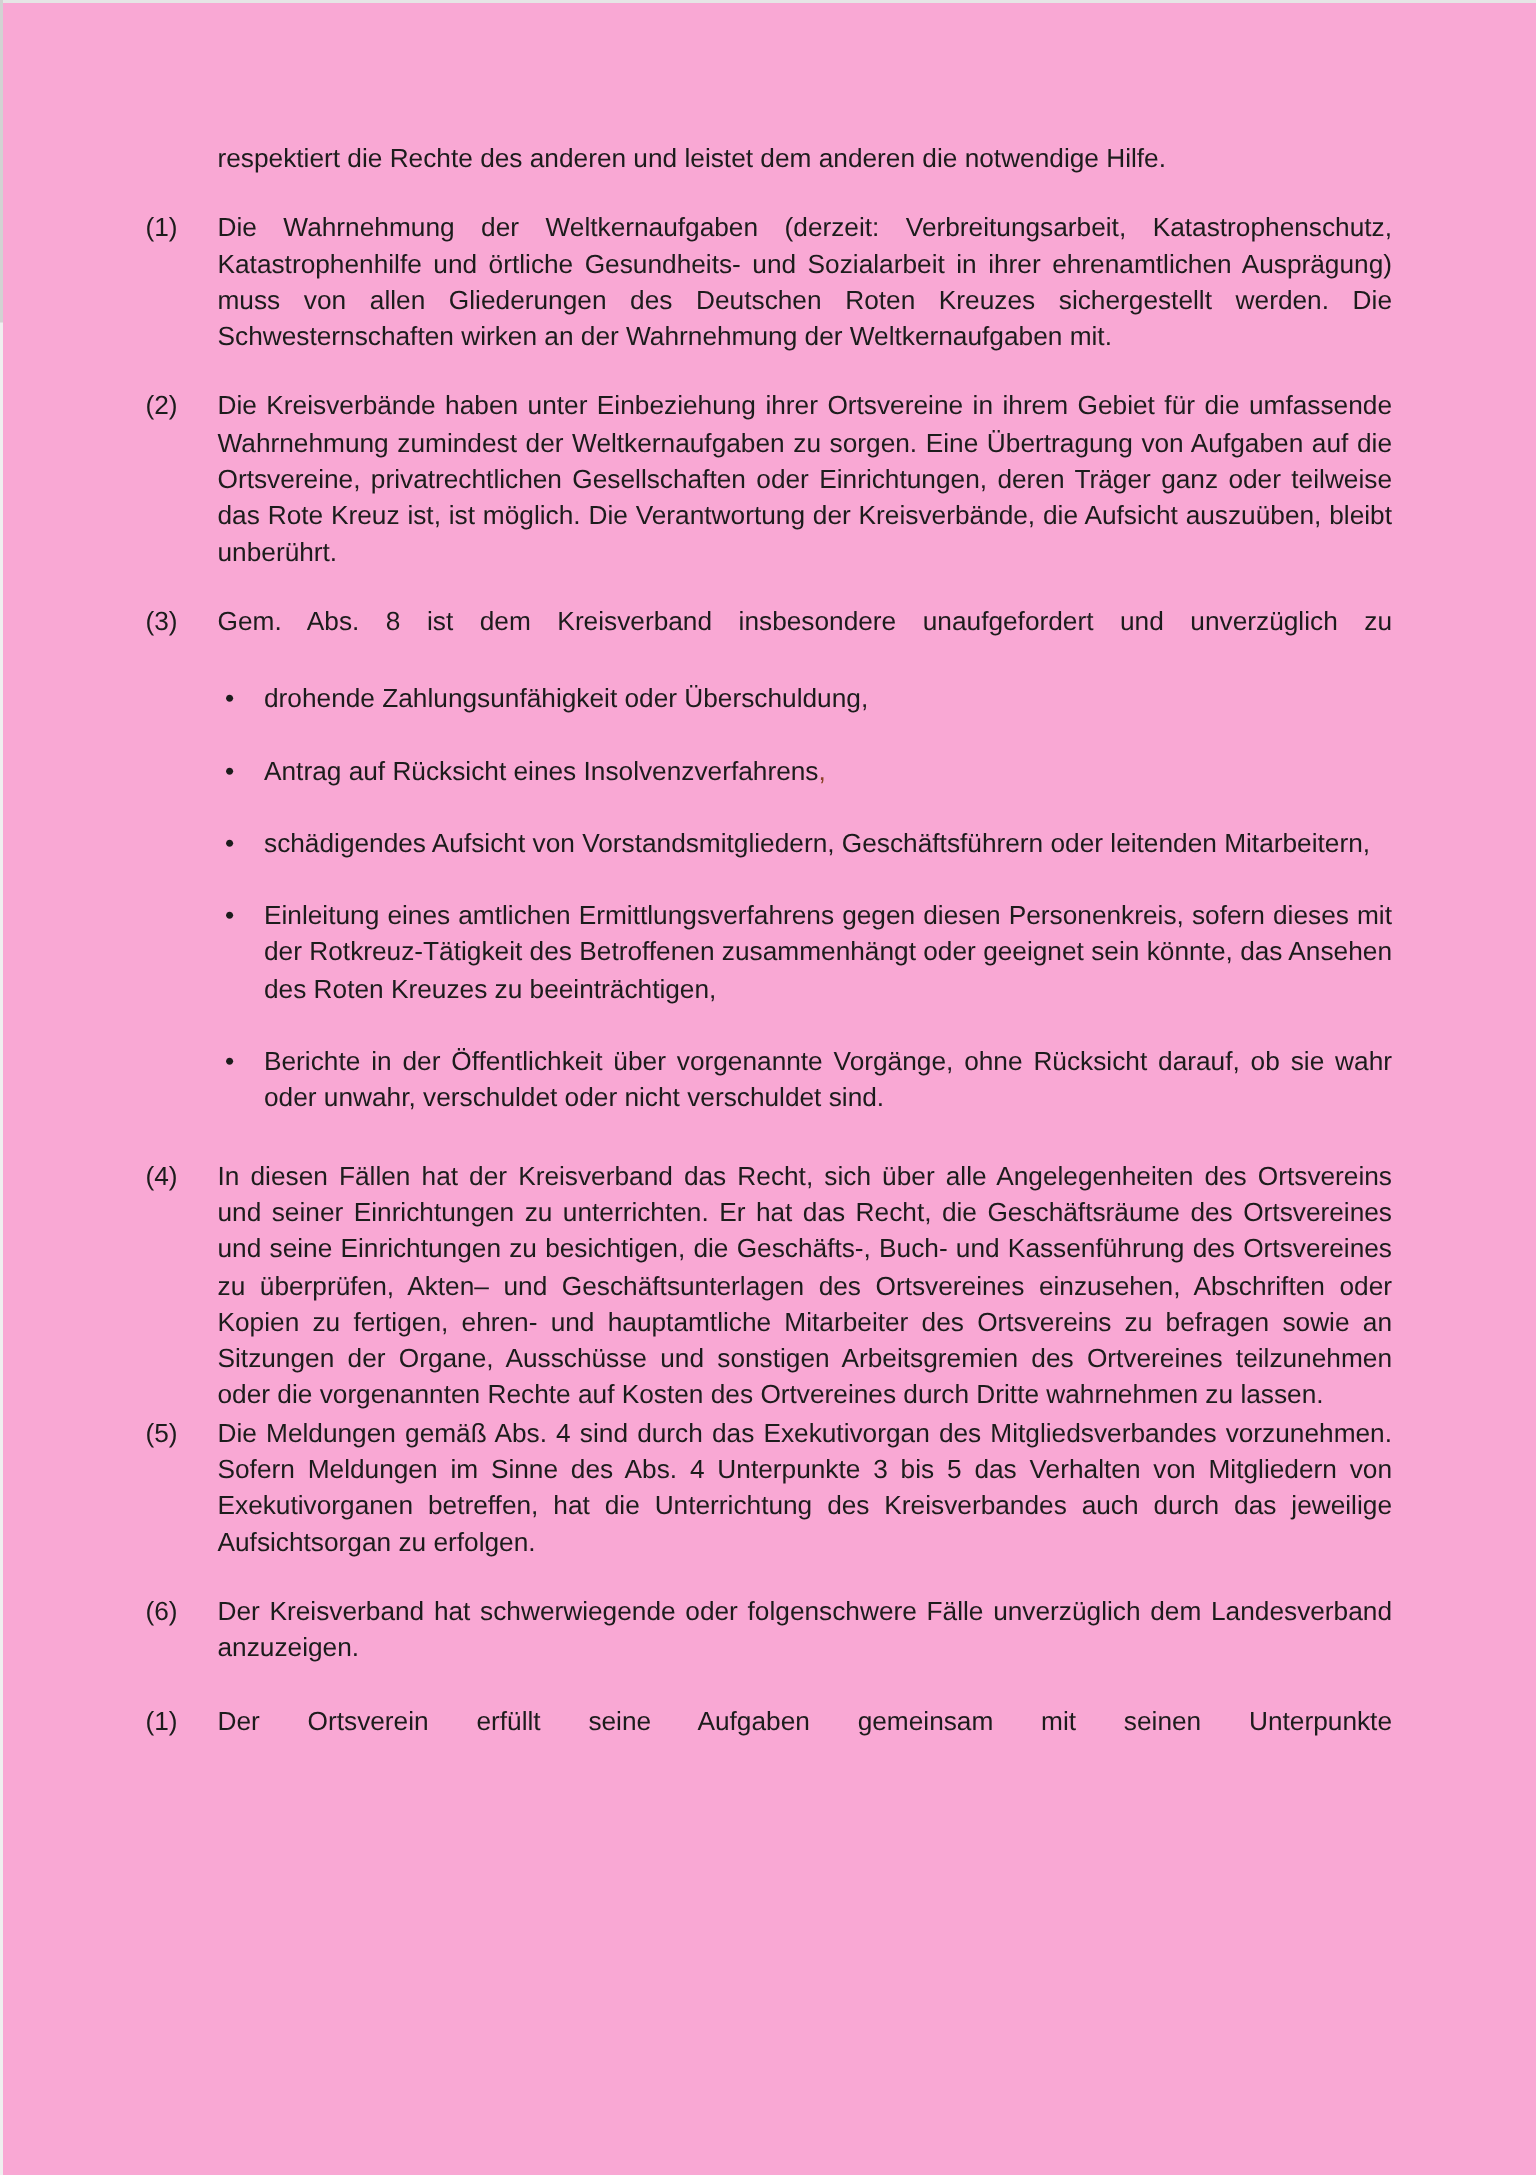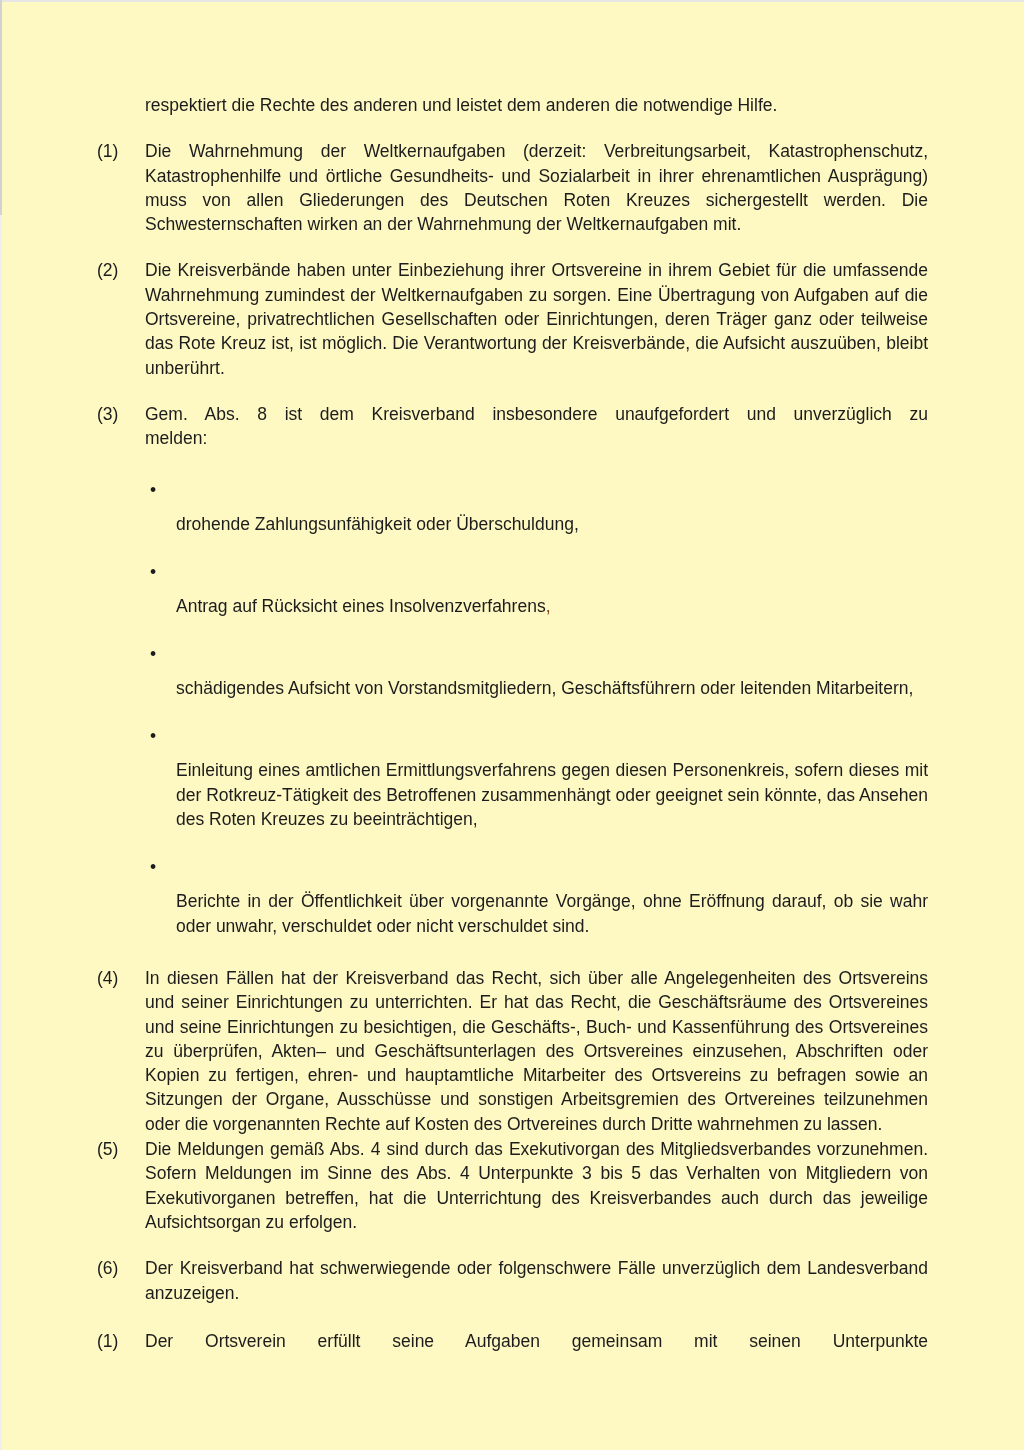--- a/index.html
+++ b/index.html
@@ -4,21 +4,21 @@
 <style>
   html, body {
     margin: 0;
     padding: 0;
     background: #ffffff;
   }
   .page {
     position: relative;
     width: 1024px;
     height: 1450px;
-    background: #fef9c3;
+    background: #f9a8d4;
     overflow: hidden;
     box-sizing: border-box;
     font-family: "Liberation Sans", "DejaVu Sans", sans-serif;
     font-size: 17.5px;
     line-height: 24.3px;
     color: #1c1c1c;
     -webkit-font-smoothing: antialiased;
   }
   
   .scan-edge-top {
@@ -67,21 +67,20 @@
     margin-top: 24px;
   }
   .bullet.first { margin-top: 27px; }
   .bullet .marker {
     flex: 0 0 26px;
     text-align: left;
   }
   .bullet .btext {
     flex: 1 1 auto;
     text-align: justify;
-    margin-top: 34px;
   }
   .red-comma { color: #8a4226; }
   .heading {
     margin-top: 44px;
     font-weight: bold;
     text-align: left;
   }
   .cont-para { margin-top: 24px; }
   .cont-para .ptext {
     text-align: justify;
@@ -107,21 +106,20 @@
 
     <div class="para">
       <div class="num">(2)</div>
       <div class="ptext">Die Kreisverbände haben unter Einbeziehung ihrer Ortsvereine in ihrem Gebiet für die umfassende Wahrnehmung zumindest der Weltkernaufgaben zu sorgen. Eine Übertragung von Aufgaben auf die Ortsvereine, privatrechtlichen Gesellschaften oder Einrichtungen, deren Träger ganz oder teilweise das Rote Kreuz ist, ist möglich. Die Verantwortung der Kreisverbände, die Aufsicht auszuüben, bleibt unberührt.</div>
     </div>
 
     <div class="para">
       <div class="num">(3)</div>
       <div class="ptext">
         <div class="line-stretch">Gem. Abs. 8 ist dem Kreisverband insbesondere unaufgefordert und unverzüglich zu</div>
-        <div>melden:</div>
       </div>
     </div>
 
     <div class="bullet-list">
       <div class="bullet first">
         <div class="marker">•</div>
         <div class="btext">drohende Zahlungsunfähigkeit oder Überschuldung,</div>
       </div>
       <div class="bullet">
         <div class="marker">•</div>
@@ -130,21 +128,21 @@
       <div class="bullet">
         <div class="marker">•</div>
         <div class="btext">schädigendes Aufsicht von Vorstandsmitgliedern, Geschäftsführern oder leitenden Mitarbeitern,</div>
       </div>
       <div class="bullet">
         <div class="marker">•</div>
         <div class="btext">Einleitung eines amtlichen Ermittlungsverfahrens gegen diesen Personenkreis, sofern dieses mit der Rotkreuz-Tätigkeit des Betroffenen zusammenhängt oder geeignet sein könnte, das Ansehen des Roten Kreuzes zu beeinträchtigen,</div>
       </div>
       <div class="bullet">
         <div class="marker">•</div>
-        <div class="btext">Berichte in der Öffentlichkeit über vorgenannte Vorgänge, ohne Eröffnung darauf, ob sie wahr oder unwahr, verschuldet oder nicht verschuldet sind.</div>
+        <div class="btext">Berichte in der Öffentlichkeit über vorgenannte Vorgänge, ohne Rücksicht darauf, ob sie wahr oder unwahr, verschuldet oder nicht verschuldet sind.</div>
       </div>
     </div>
 
     <div class="para p4gap">
       <div class="num">(4)</div>
       <div class="ptext">In diesen Fällen hat der Kreisverband das Recht, sich über alle Angelegenheiten des Ortsvereins und seiner Einrichtungen zu unterrichten. Er hat das Recht, die Geschäftsräume des Ortsvereines und seine Einrichtungen zu besichtigen, die Geschäfts-, Buch- und Kassenführung des Ortsvereines zu überprüfen, Akten– und Geschäftsunterlagen des Ortsvereines einzusehen, Abschriften oder Kopien zu fertigen, ehren- und hauptamtliche Mitarbeiter des Ortsvereins zu befragen sowie an Sitzungen der Organe, Ausschüsse und sonstigen Arbeitsgremien des Ortvereines teilzunehmen oder die vorgenannten Rechte auf Kosten des Ortvereines durch Dritte wahrnehmen zu lassen.</div>
     </div>
 
     <div class="para tight">
       <div class="num">(5)</div>

